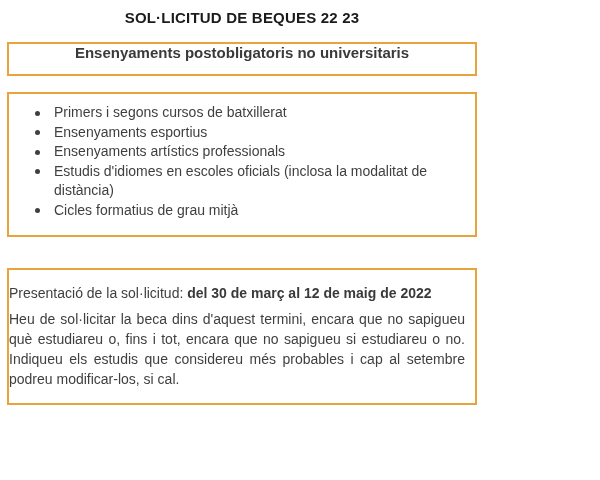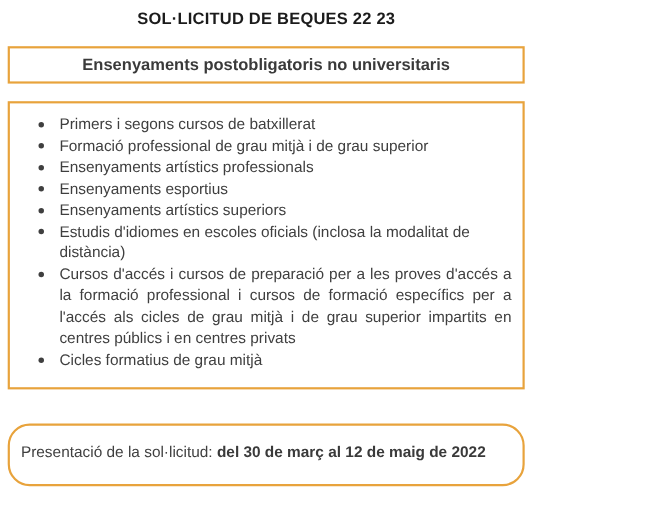--- a/index.html
+++ b/index.html
@@ -24,21 +24,20 @@
   }
   .box {
     box-sizing: border-box;
     margin: 0 7px;
     border: 2.5px solid #E8A33C;
     background: #ffffff;
   }
   .header-box {
     height: 34px;
     display: flex;
-    align-items: center;
     justify-content: center;
     margin-bottom: 16px;
   }
   .header-box .header-label {
     font-size: 15px;
     font-weight: bold;
     color: #3a3a3a;
   }
   .list-box {
     padding: 9px 8px 15px 8px;
@@ -62,24 +61,23 @@
     position: absolute;
     left: 18px;
     top: 7.5px;
     width: 5px;
     height: 5px;
     border-radius: 50%;
     background: #3f3f3f;
   }
   ul.studies-list li.justify { text-align: justify; }
   .deadline-box {
-    padding: 13px 10px 14px 10px;
+    padding: 13px 10px 14px 0;
     font-size: 14px;
     color: #3f3f3f;
-    border-radius: 20px;
   }
   .deadline-line {
     margin: 0 0 6px 0;
     line-height: 20px;
   }
   .deadline-strong { font-weight: bold; color: #3a3a3a; }
   .deadline-body {
     margin: 0;
     line-height: 20px;
     text-align: justify;
@@ -92,27 +90,25 @@
 
   <h1 class="doc-title">SOL·LICITUD DE BEQUES 22 23</h1>
 
   <div class="box header-box">
     <span class="header-label">Ensenyaments postobligatoris no universitaris</span>
   </div>
 
   <div class="box list-box">
     <ul class="studies-list">
       <li>Primers i segons cursos de batxillerat</li>
-      <li>Formació professional de grau mitjà i de grau superior</li>
+      <li>Ensenyaments esportius</li>
       <li>Ensenyaments artístics professionals</li>
-      <li>Ensenyaments esportius</li>
-      <li>Ensenyaments artístics superiors</li>
       <li>Estudis d'idiomes en escoles oficials (inclosa la modalitat de distància)</li>
-      <li class="justify">Cursos d'accés i cursos de preparació per a les proves d'accés a la formació professional i cursos de formació específics per a l'accés als cicles de grau mitjà i de grau superior impartits en centres públics i en centres privats</li>
       <li>Cicles formatius de grau mitjà</li>
     </ul>
   </div>
 
   <div class="box deadline-box">
     <p class="deadline-line"><span>Presentació de la sol·licitud: </span><span class="deadline-strong">del 30 de març al 12 de maig de 2022</span></p>
+    <p class="deadline-body">Heu de sol·licitar la beca dins d'aquest termini, encara que no sapigueu què estudiareu o, fins i tot, encara que no sapigueu si estudiareu o no. Indiqueu els estudis que considereu més probables i cap al setembre podreu modificar-los, si cal.</p>
   </div>
 
 </div>
 
 </body></html>

